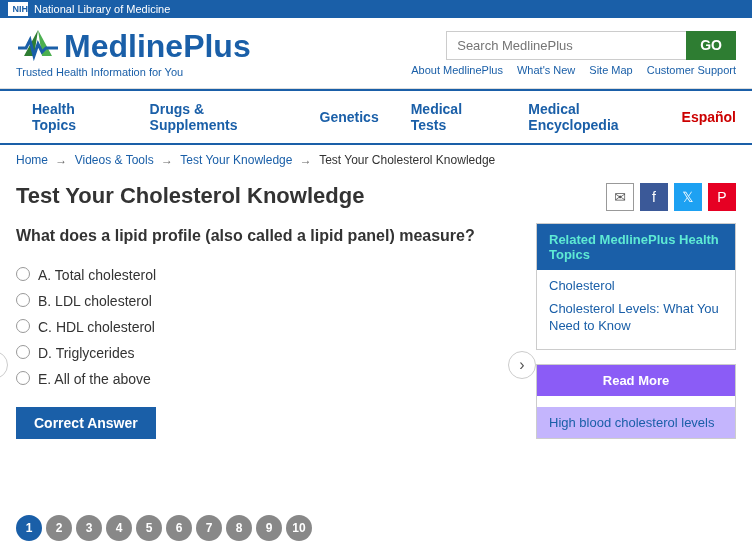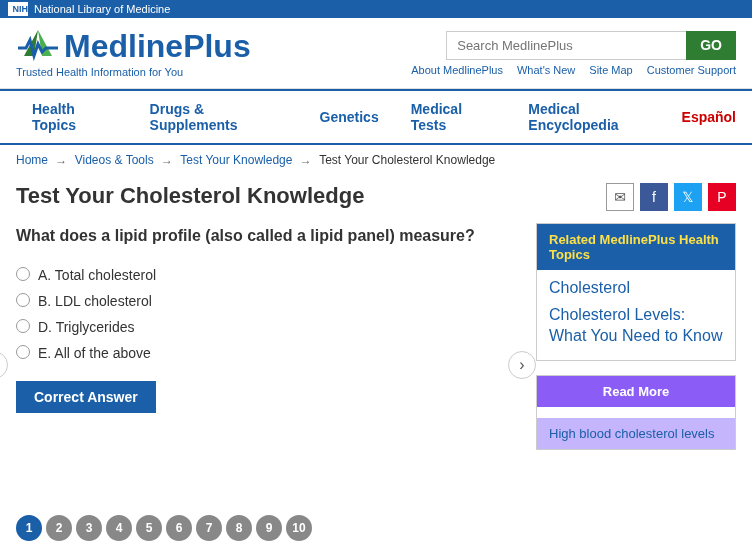--- a/index.html
+++ b/index.html
@@ -200,39 +200,39 @@
       font-weight: bold;
     }
     .page-dot.active {
       background: #1a5fa8;
       border: 2px solid #1a5fa8;
     }
 
     
     .related-topics {
       background: #1a5fa8;
-      color: #fde047;
+      color: #5eead4;
       padding: 8px 12px;
       font-size: 13px;
       font-weight: bold;
       margin-bottom: 0;
     }
     .related-topics-box {
       border: 1px solid #ccc;
       margin-bottom: 14px;
     }
     .related-topics-list {
       padding: 8px 12px;
       background: #fff;
     }
     .related-topics-list a {
       display: block;
       color: #1a5fa8;
       text-decoration: none;
-      font-size: 16px;
+      font-size: 13px;
       margin-bottom: 6px;
       line-height: 1.3;
     }
 
     .read-more-btn {
       background: #8b5cf6;
       color: #fff;
       padding: 8px 12px;
       font-weight: bold;
       font-size: 13px;
@@ -322,20 +322,24 @@
       <div class="question-text">What does a lipid profile (also called a lipid panel) measure?</div>
 
       <ul class="options">
         <li class="option-item">
           <span class="option-radio"></span>
           <span>A. Total cholesterol</span>
         </li>
         <li class="option-item">
           <span class="option-radio"></span>
           <span>B. LDL cholesterol</span>
+        </li>
+        <li class="option-item">
+          <span class="option-radio"></span>
+          <span>C. HDL cholesterol</span>
         </li>
         <li class="option-item">
           <span class="option-radio"></span>
           <span>D. Triglycerides</span>
         </li>
         <li class="option-item">
           <span class="option-radio"></span>
           <span>E. All of the above</span>
         </li>
       </ul>

